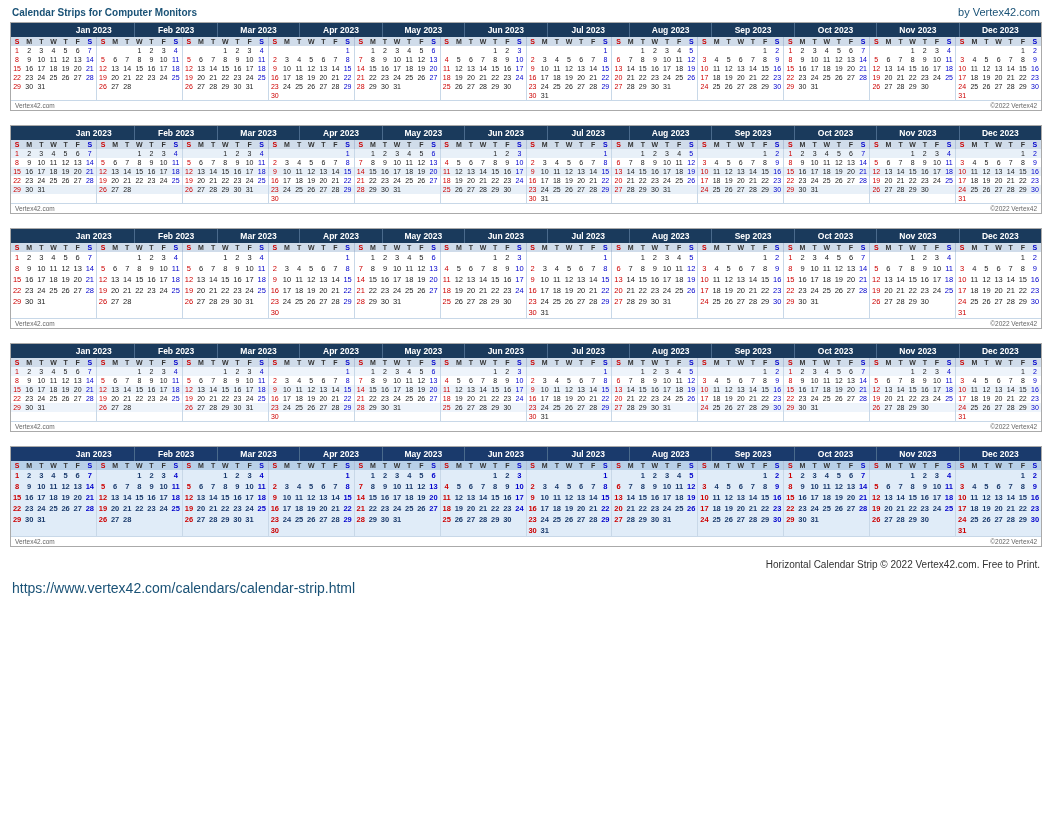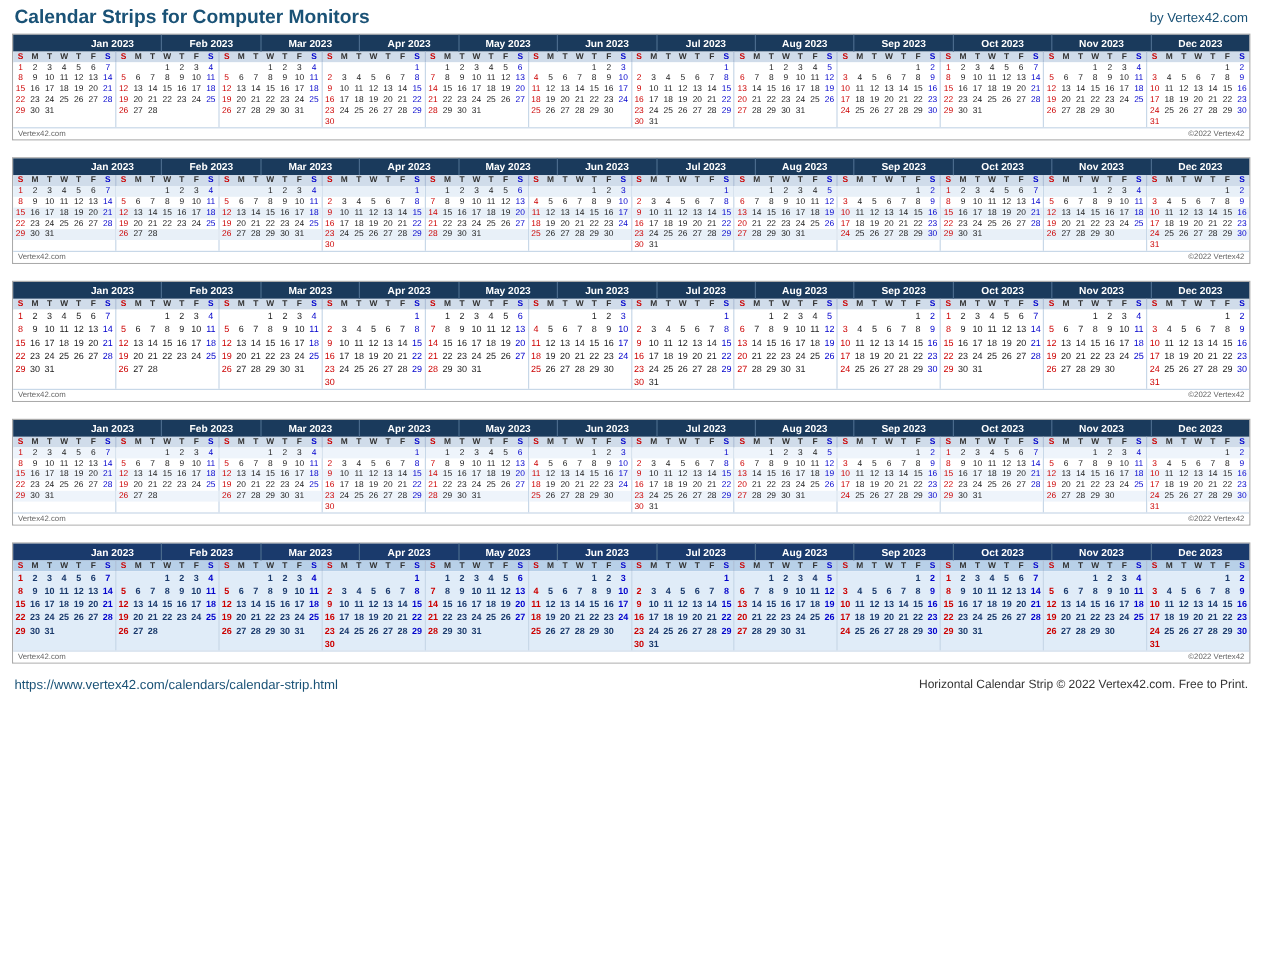--- a/index.html
+++ b/index.html
@@ -13,21 +13,21 @@
       position: relative;
     }
 
     .page-header {
       display: flex;
       justify-content: space-between;
       align-items: center;
       padding: 6px 12px 4px 12px;
     }
     .page-title {
-      font-size: 16px;
+      font-size: 10px;
       color: #1a5276;
       font-weight: bold;
     }
     .page-brand {
       font-size: 11px;
       color: #1a5276;
       text-align: right;
     }
 
     .calendar-strip {
@@ -130,22 +130,23 @@
       padding: 1px 4px;
     }
 
     .page-footer {
       display: flex;
       justify-content: space-between;
       padding: 4px 12px;
       margin-top: 4px;
     }
     .footer-url {
-      font-size: 11px;
+      font-size: 14px;
       color: #1a5276;
+      margin-top: 21px;
     }
     .footer-copy {
       font-size: 10px;
       color: #333;
     }
 
     .strip-separator {
       height: 6px;
     }
   </style>

